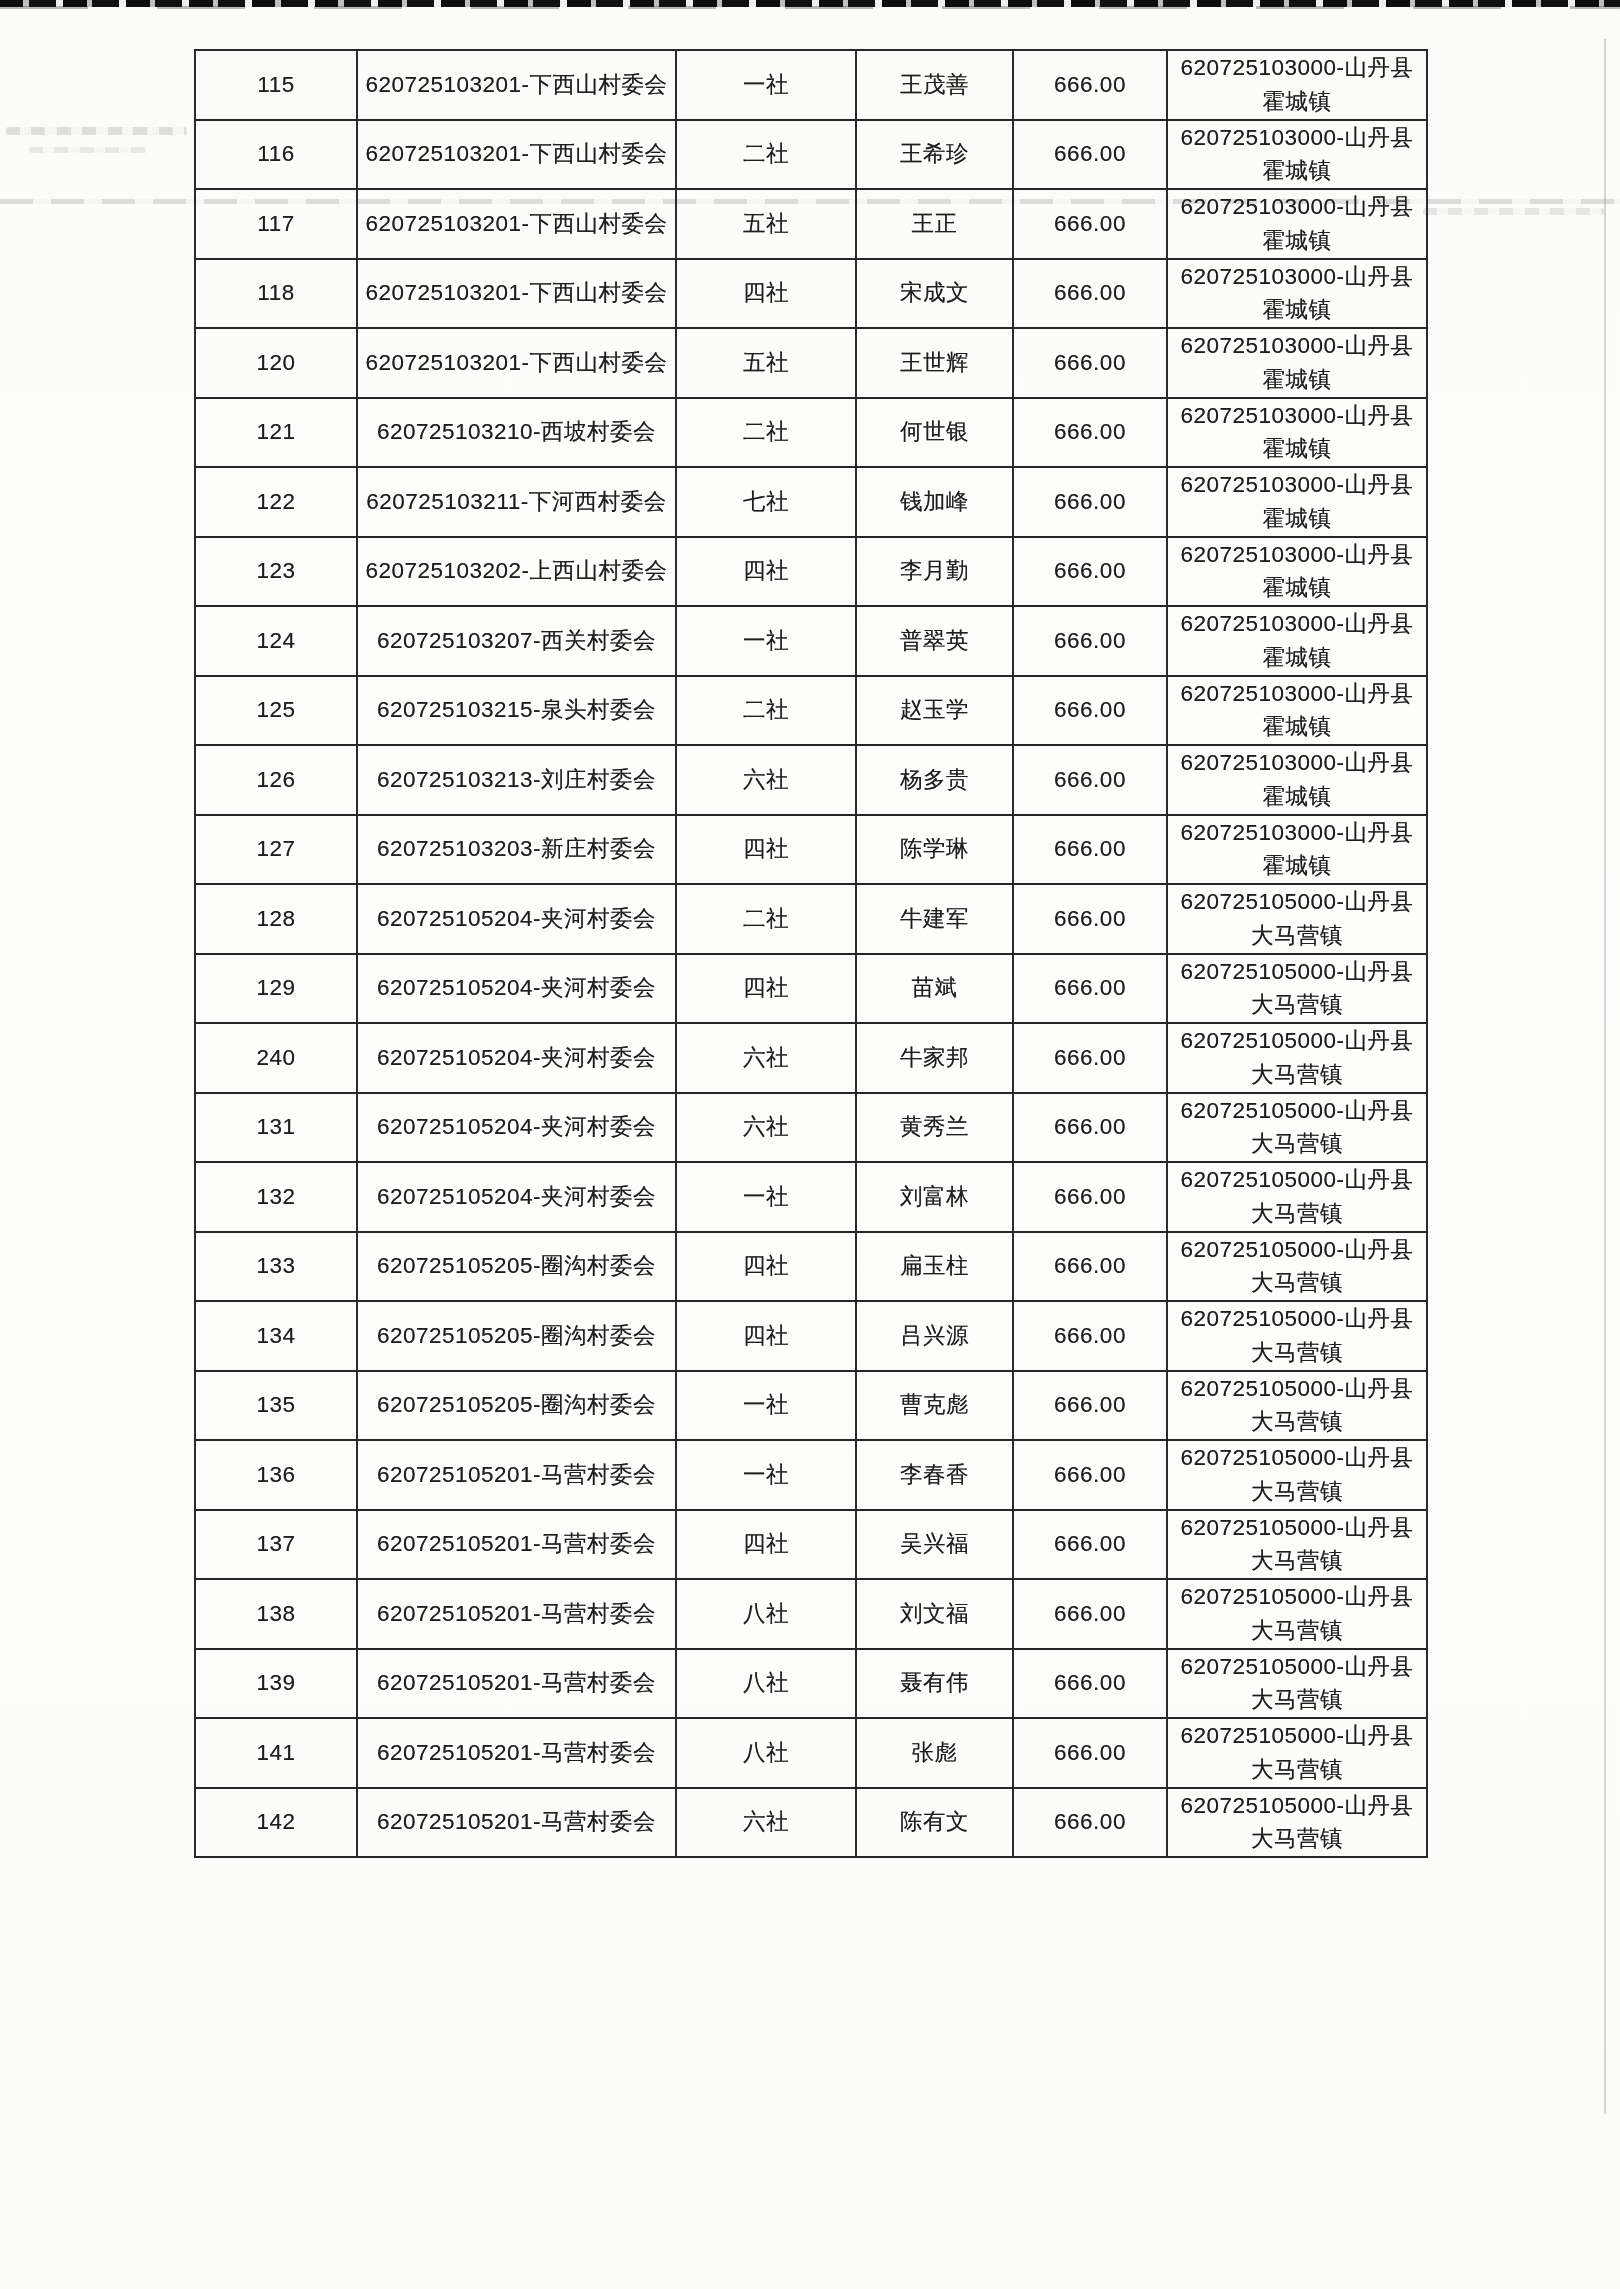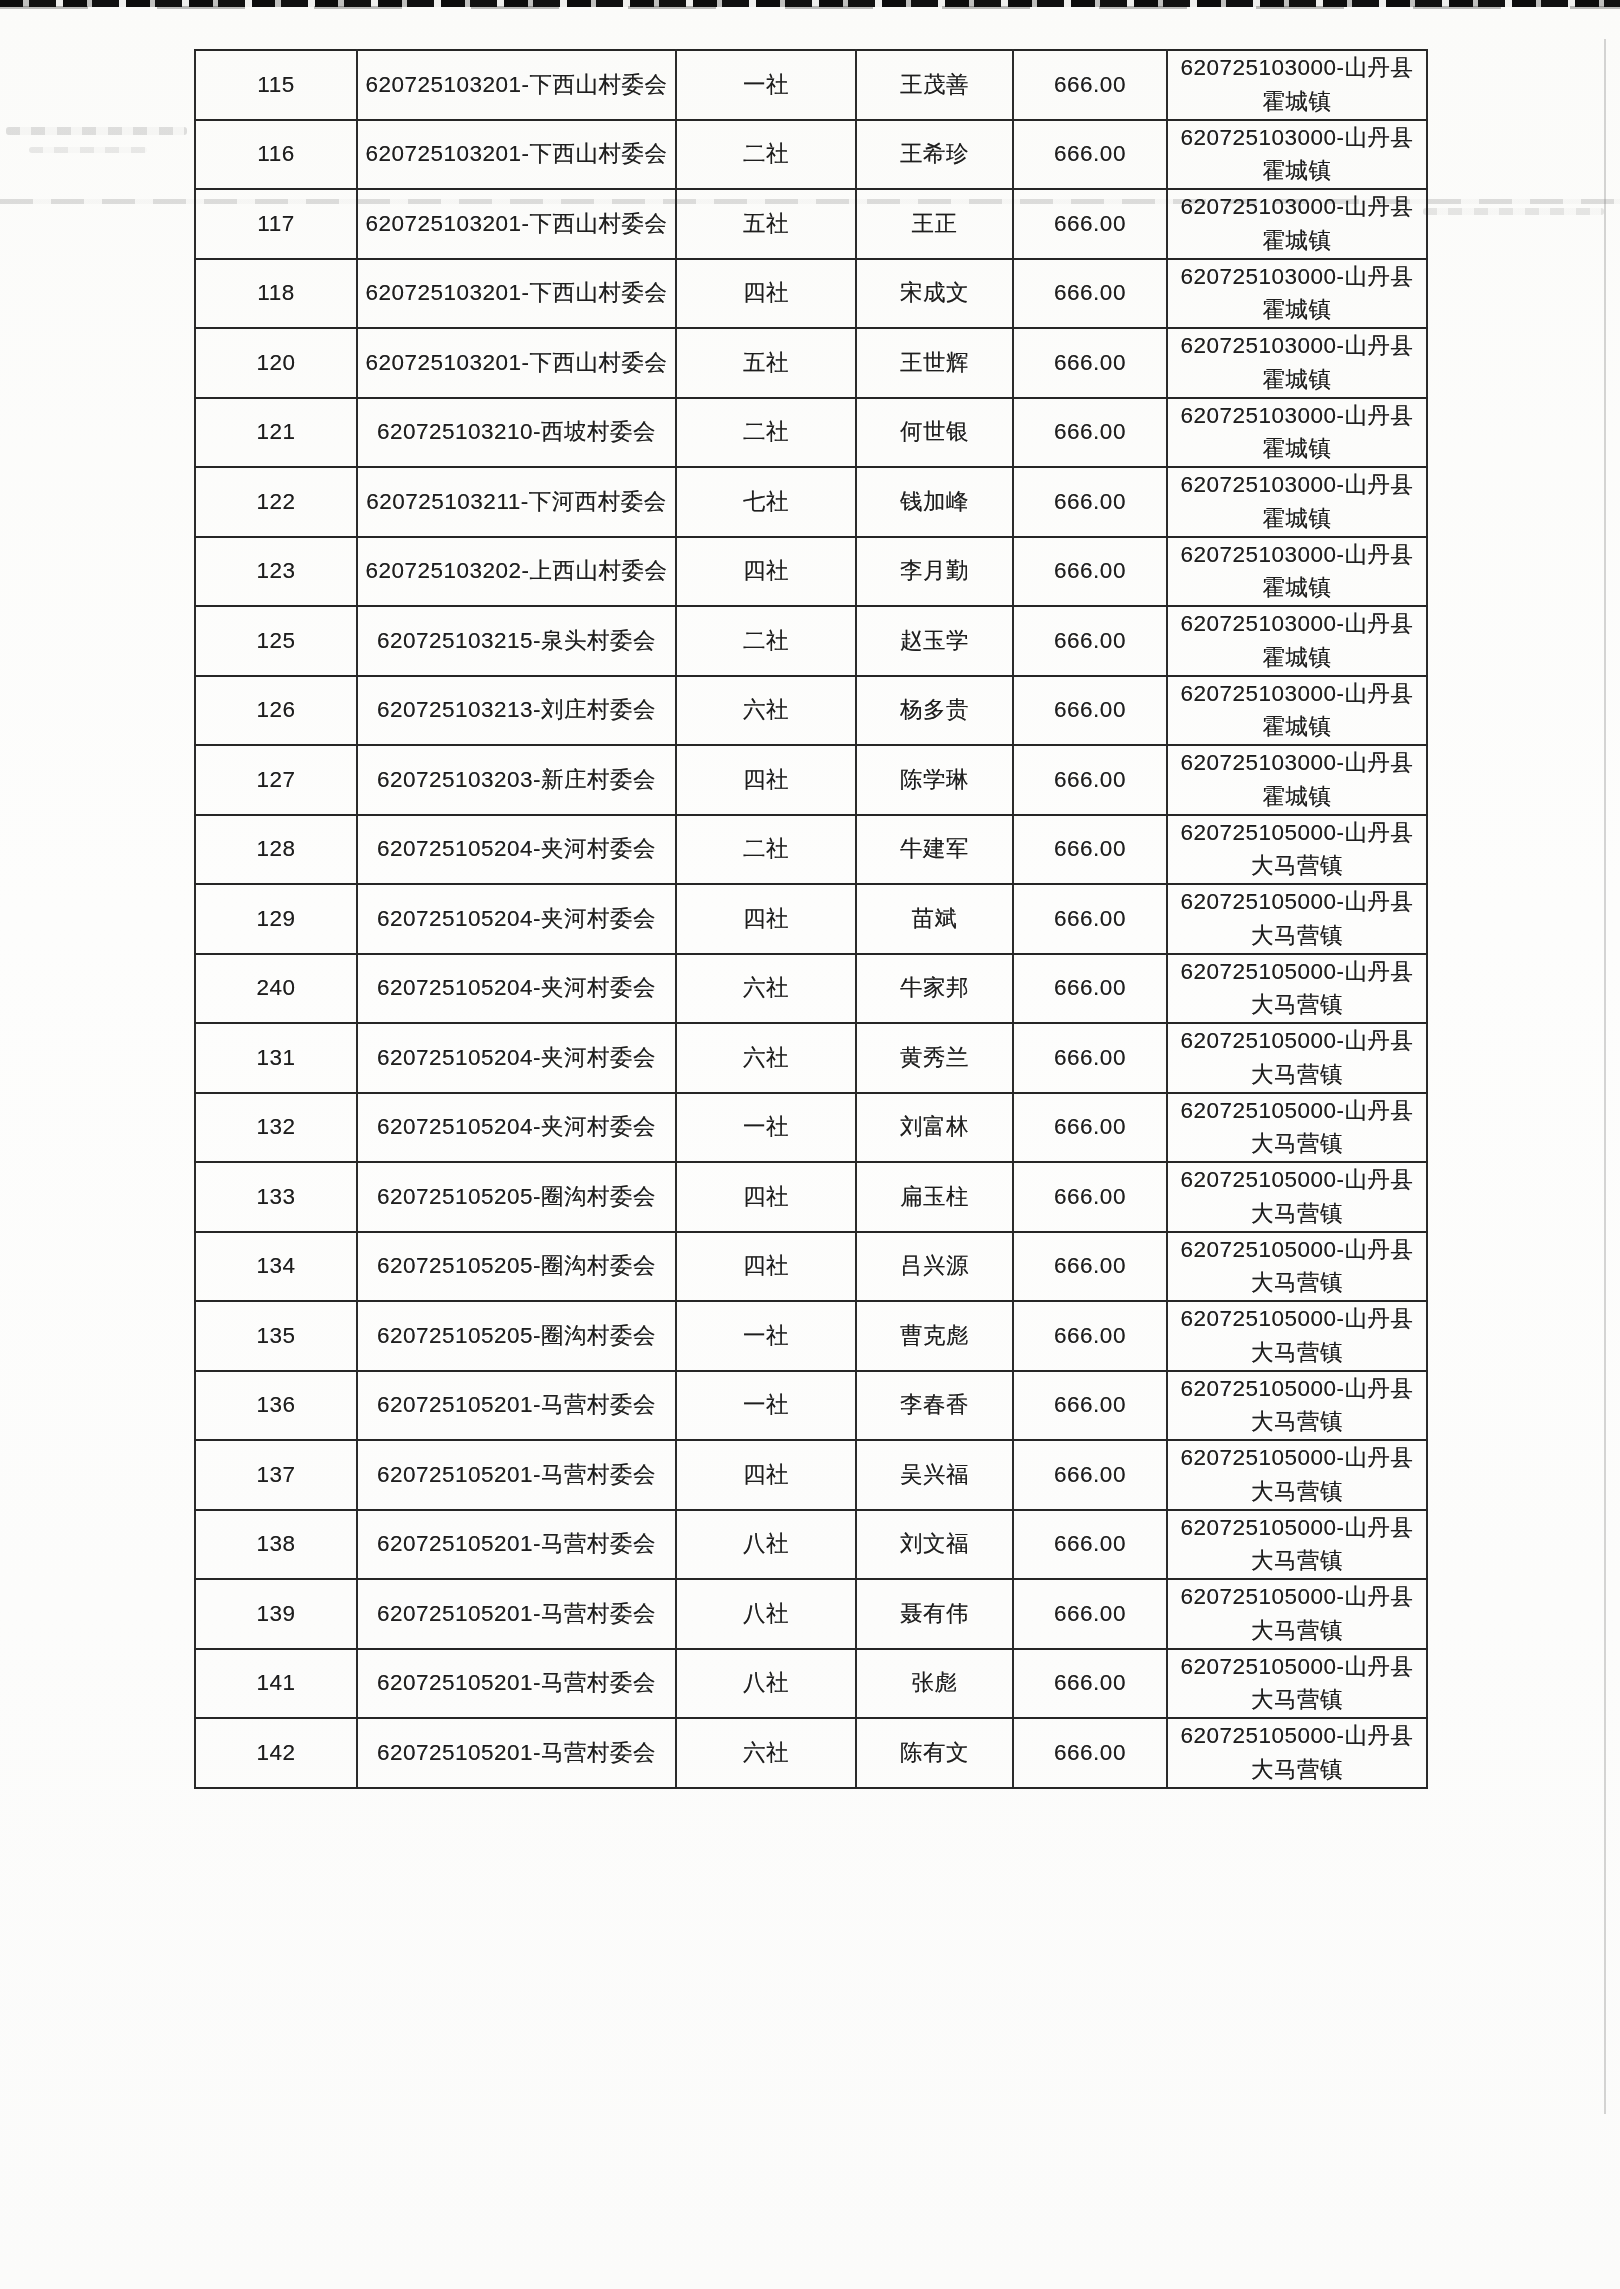--- a/index.html
+++ b/index.html
@@ -185,20 +185,28 @@
         </tr>
         <tr>
           <td class="col-idx">123</td>
           <td class="col-vil">620725103202-上西山村委会</td>
           <td class="col-grp">四社</td>
           <td class="col-name">李月勤</td>
           <td class="col-amt">666.00</td>
           <td class="col-town">620725103000-山丹县霍城镇</td>
         </tr>
         <tr>
+          <td class="col-idx">124</td>
+          <td class="col-vil">620725103207-西关村委会</td>
+          <td class="col-grp">一社</td>
+          <td class="col-name">普翠英</td>
+          <td class="col-amt">666.00</td>
+          <td class="col-town">620725103000-山丹县霍城镇</td>
+        </tr>
+        <tr>
           <td class="col-idx">125</td>
           <td class="col-vil">620725103215-泉头村委会</td>
           <td class="col-grp">二社</td>
           <td class="col-name">赵玉学</td>
           <td class="col-amt">666.00</td>
           <td class="col-town">620725103000-山丹县霍城镇</td>
         </tr>
         <tr>
           <td class="col-idx">126</td>
           <td class="col-vil">620725103213-刘庄村委会</td>

